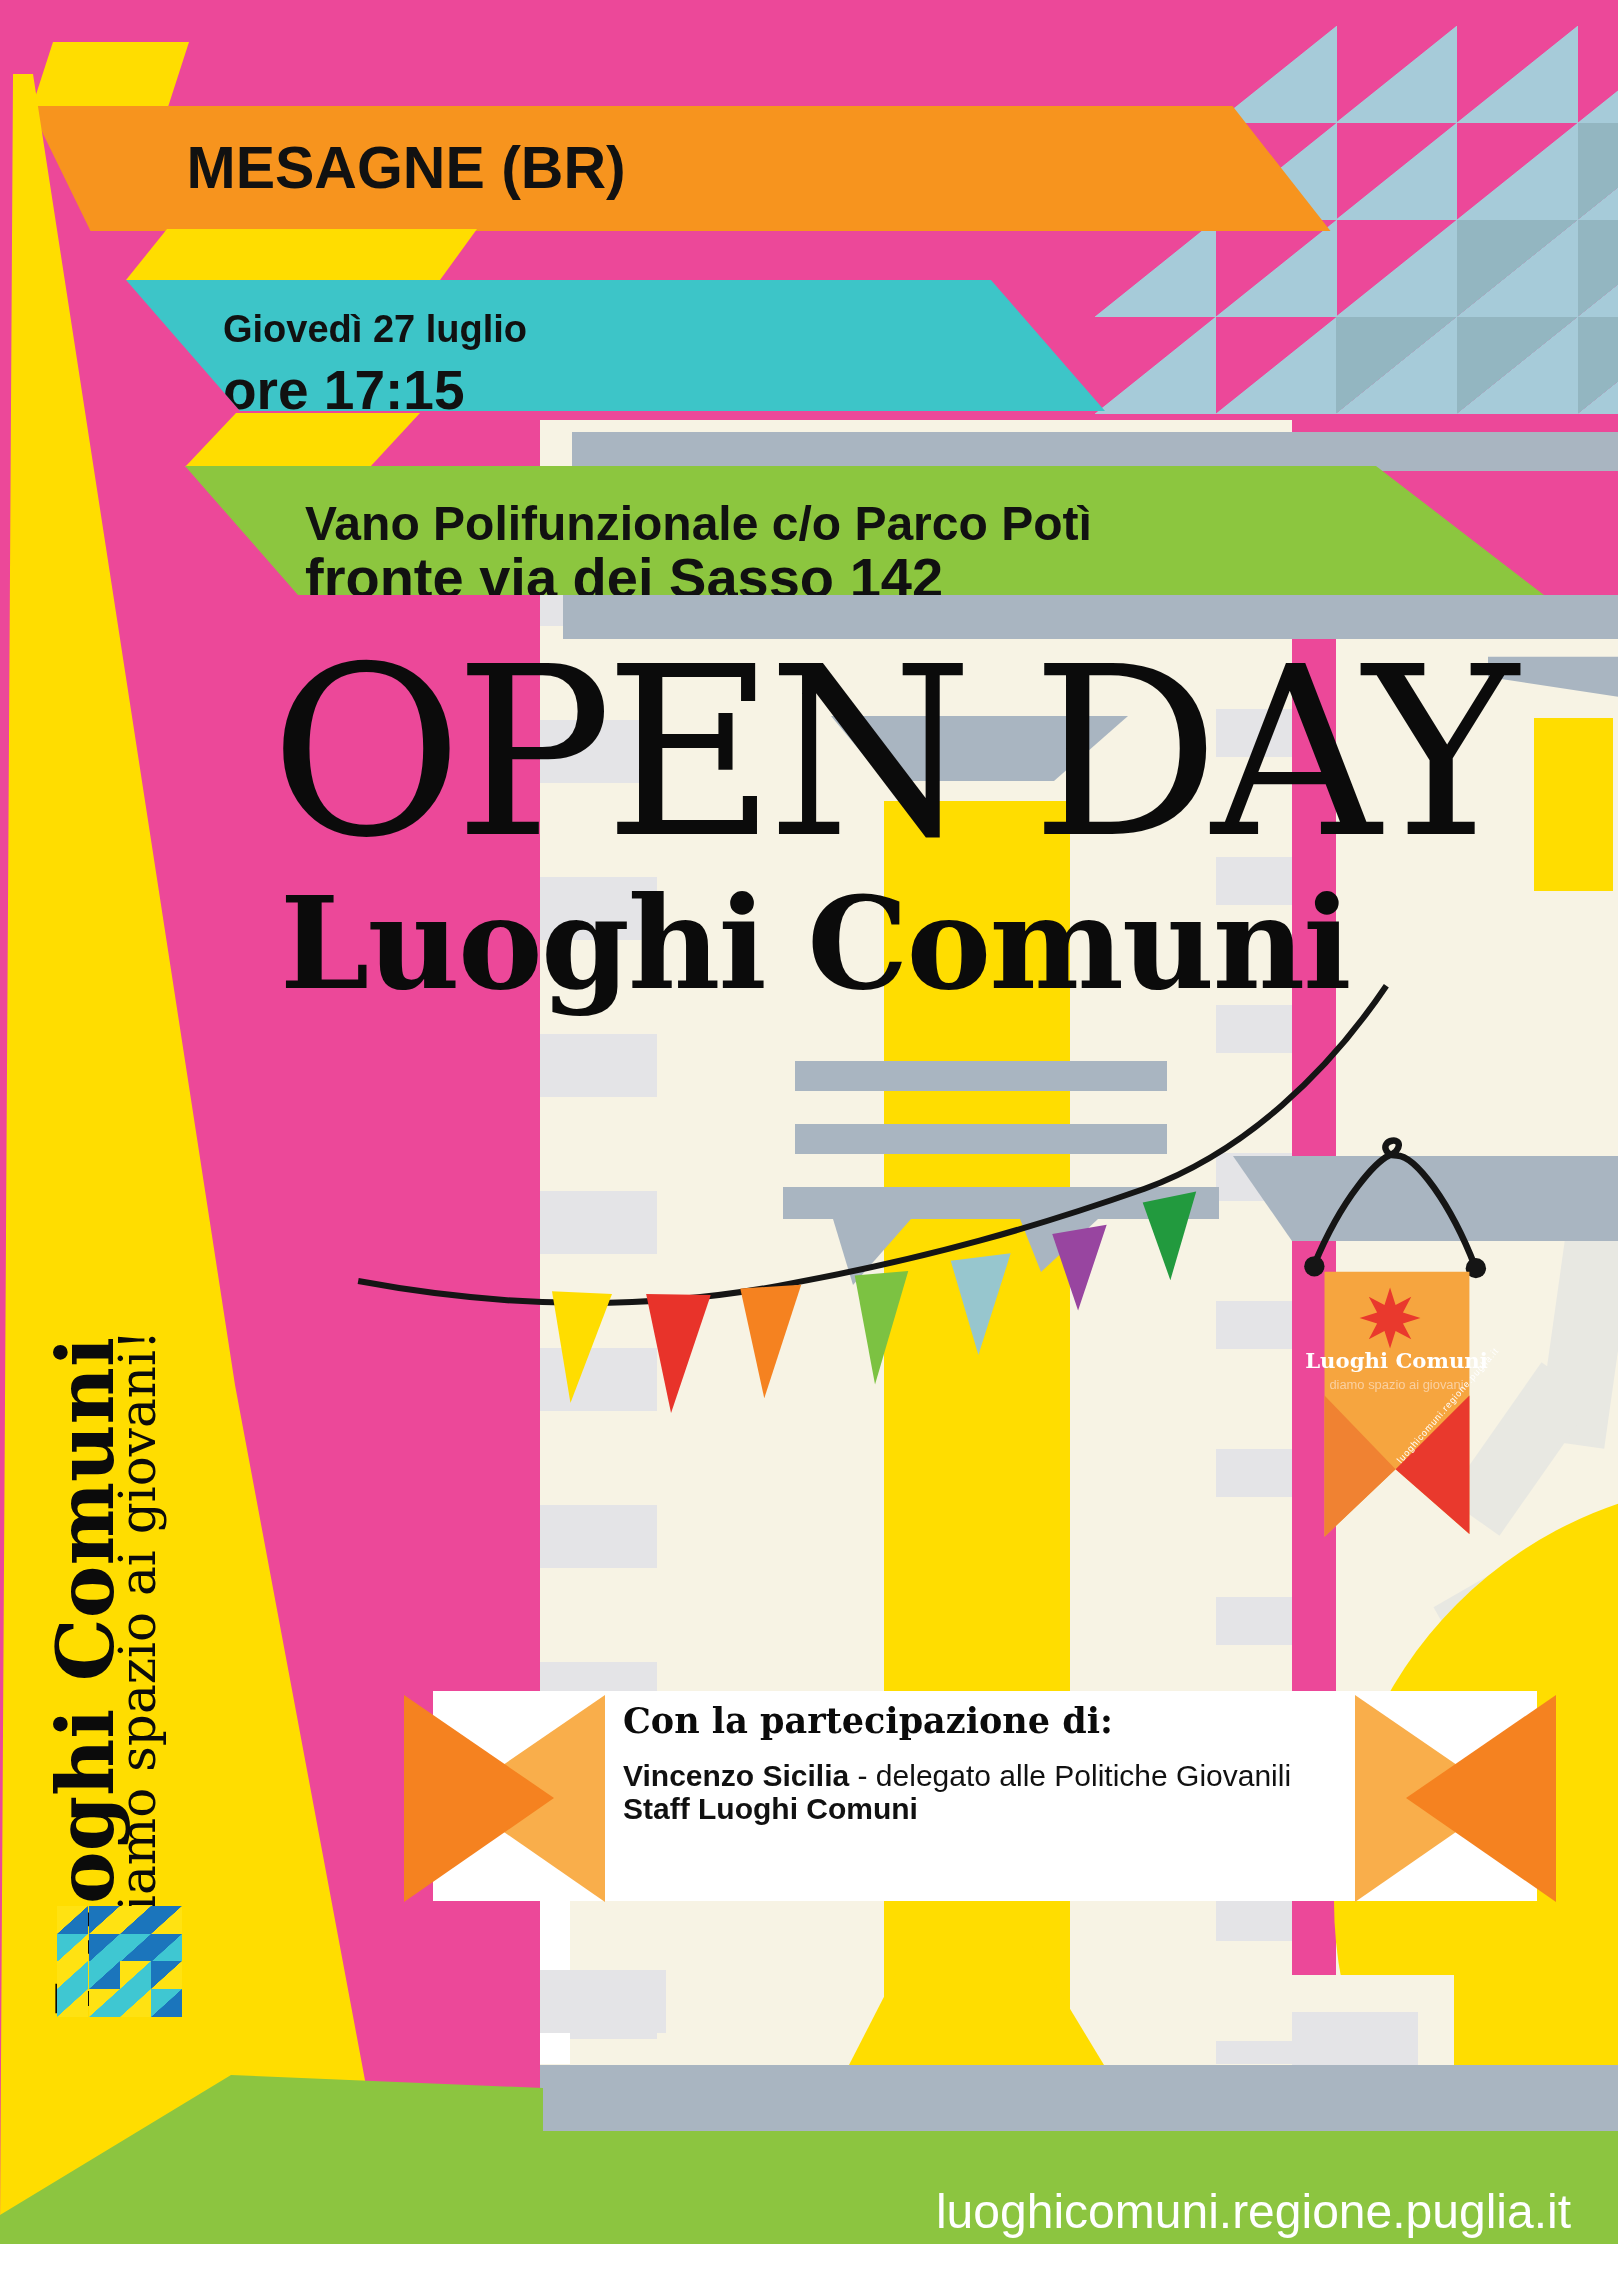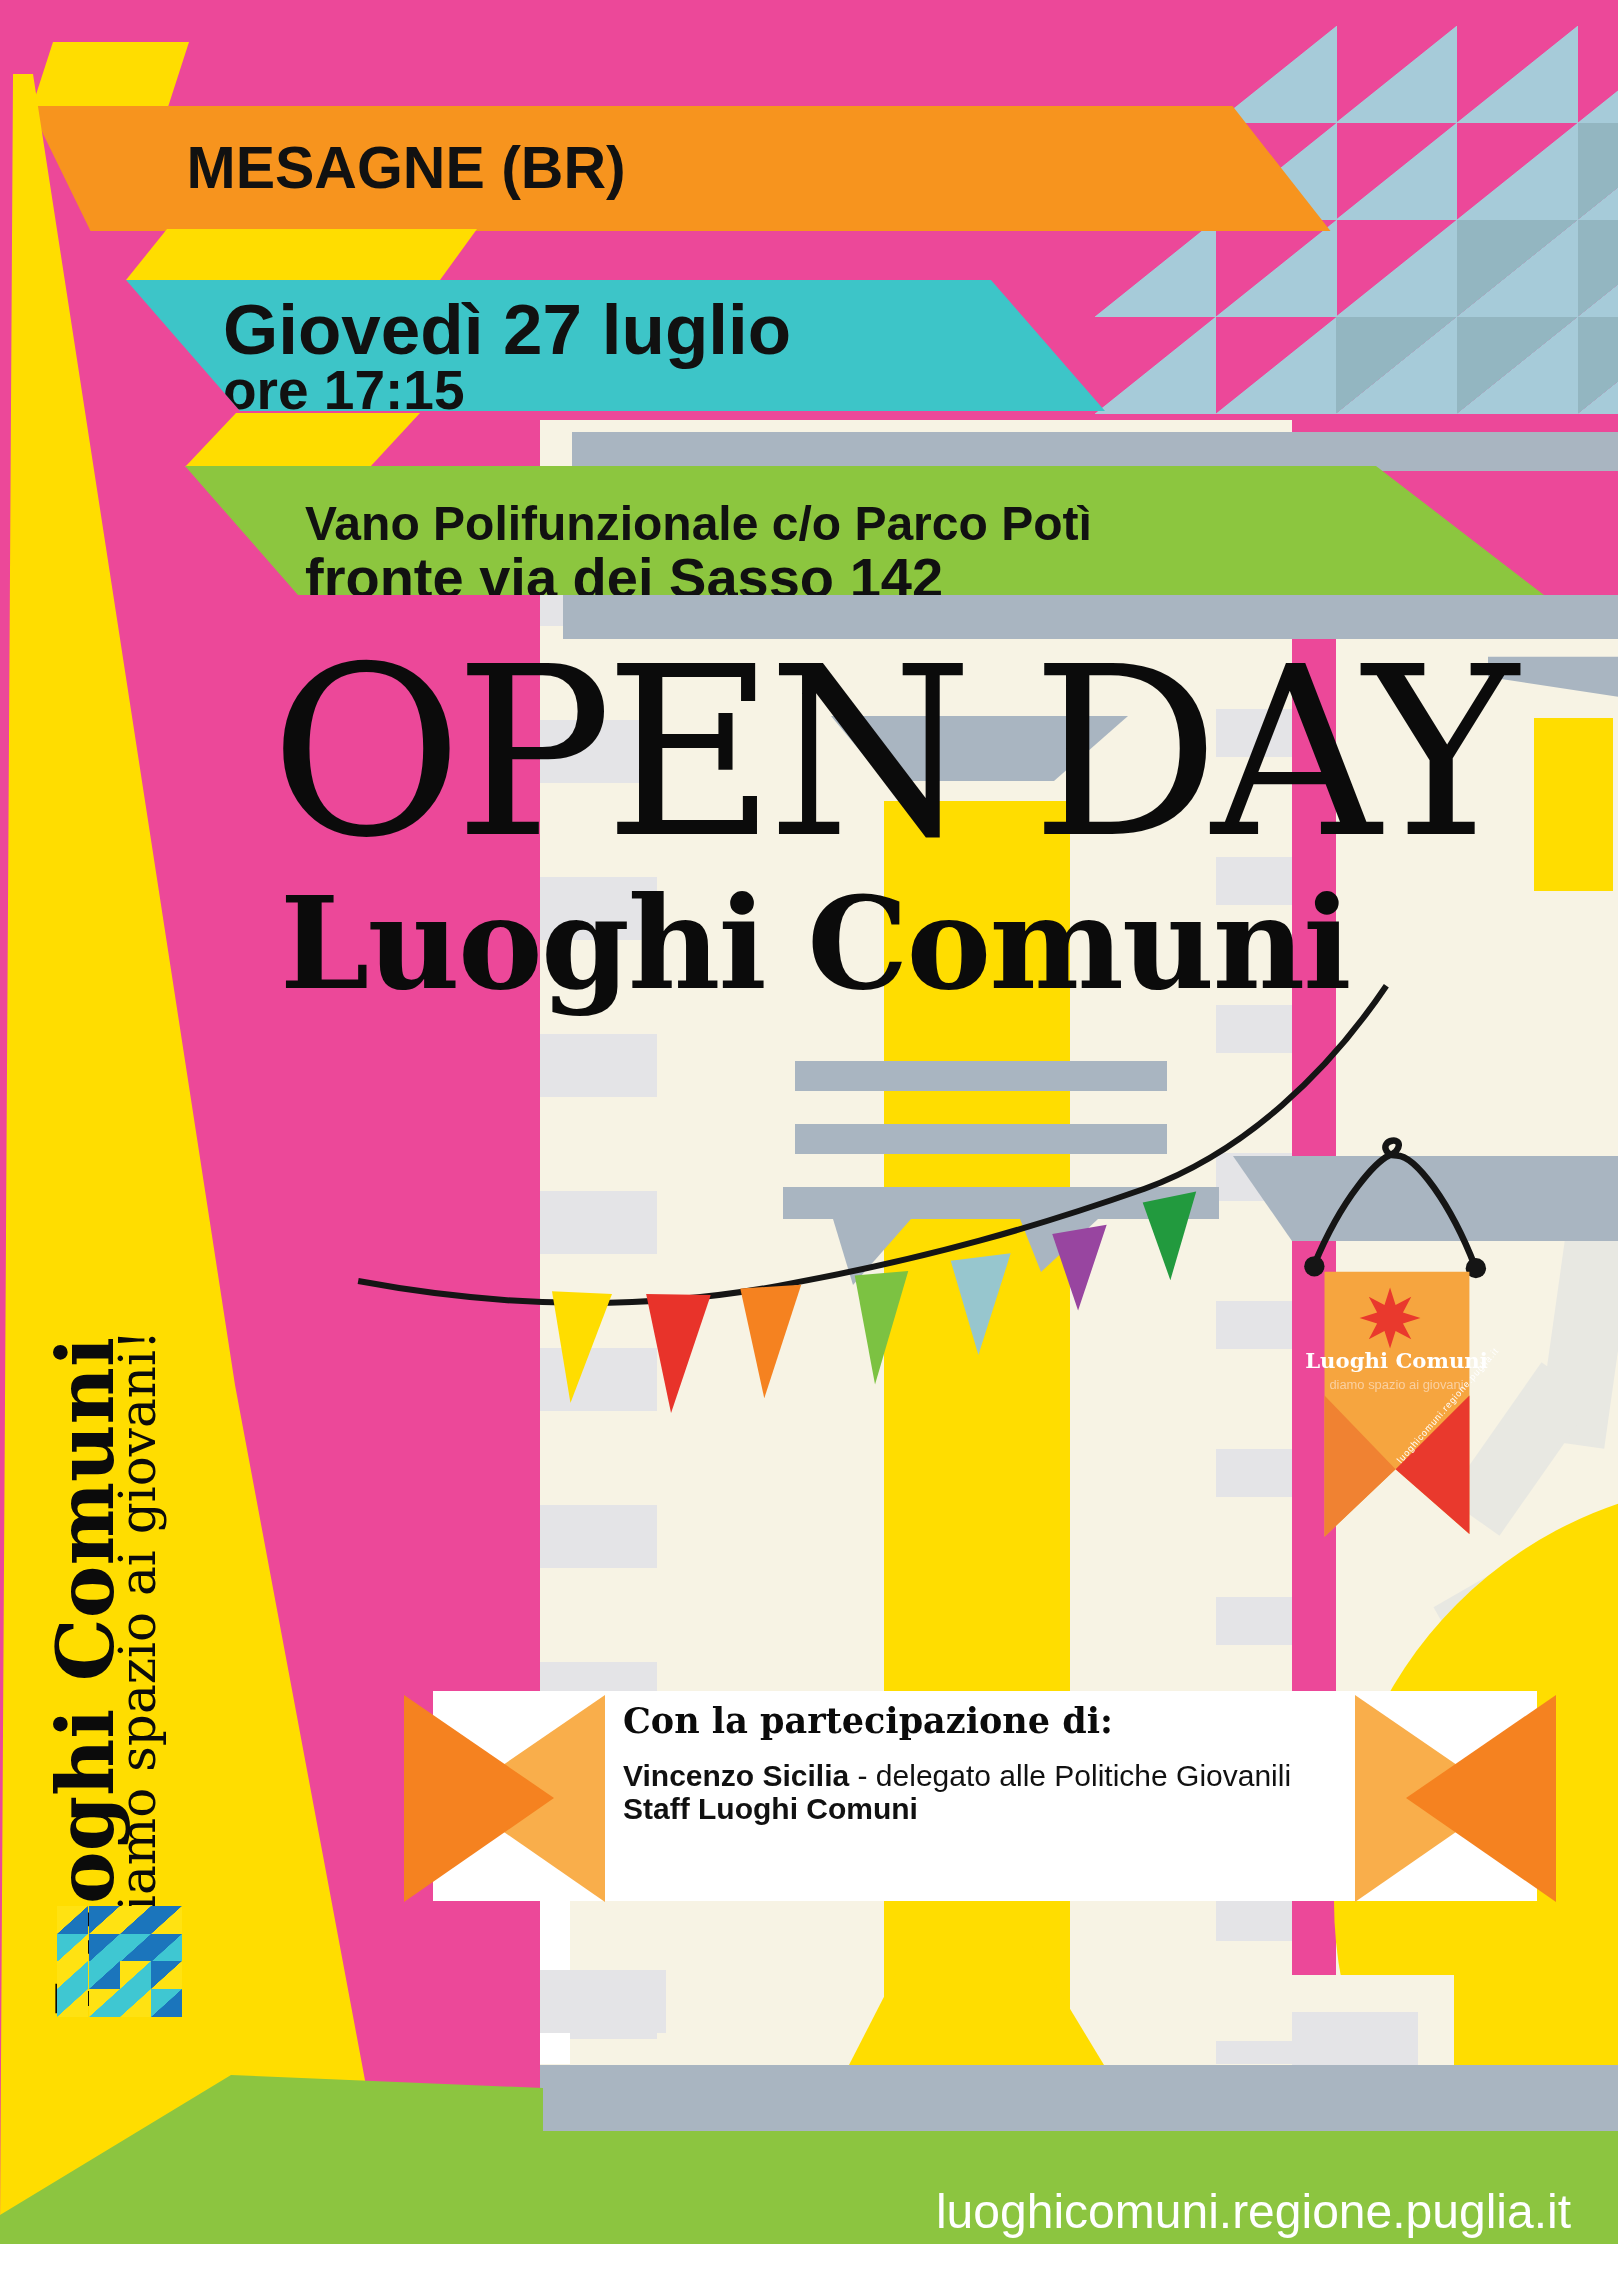--- a/index.html
+++ b/index.html
@@ -85,21 +85,21 @@
   <div class="abs" style="left:32px;top:42px;width:157px;height:65px;background:#FFDD00;
               clip-path:polygon(21px 0,157px 0,136px 65px,0 65px)"></div>
   <div class="abs" style="left:29.5px;top:106px;width:1301px;height:125px;background:#F7941E;
               clip-path:polygon(0 0,1203px 0,1301px 125px,61px 125px)">
     <div class="btxt" style="padding-left:157px;line-height:125px;font-size:59px">MESAGNE (BR)</div>
   </div>
   <div class="abs" style="left:126px;top:229px;width:351px;height:51px;background:#FFDD00;
               clip-path:polygon(41px 0,351px 0,314px 51px,0 51px)"></div>
   <div class="abs" style="left:126px;top:280px;width:979px;height:131px;background:#3DC5C8;
               clip-path:polygon(0 0,865px 0,979px 131px,114px 131px)">
-    <div class="btxt" style="padding-left:97px;padding-top:18.5px;font-size:71px;line-height:61px">Giovedì 27 luglio</div>
+    <div class="btxt" style="padding-left:97px;padding-top:18.5px;font-size:38px;line-height:61px">Giovedì 27 luglio</div>
     <div class="btxt" style="padding-left:97px;font-size:55px;line-height:61px">ore 17:15</div>
   </div>
   <div class="abs" style="left:185px;top:413px;width:235px;height:54px;background:#FFDD00;
               clip-path:polygon(51px 0,235px 0,185px 54px,0 54px)"></div>
   <div class="abs" style="left:185px;top:466px;width:1359px;height:129px;background:#8CC63F;
               clip-path:polygon(0 0,1191px 0,1359px 129px,113px 129px)">
     <div class="btxt" style="padding-left:120px;padding-top:31px;font-size:48px;line-height:54px">Vano Polifunzionale c/o Parco Potì</div>
     <div class="btxt" style="padding-left:120px;font-size:56px;line-height:54px">fronte via dei Sasso 142</div>
   </div>
 

